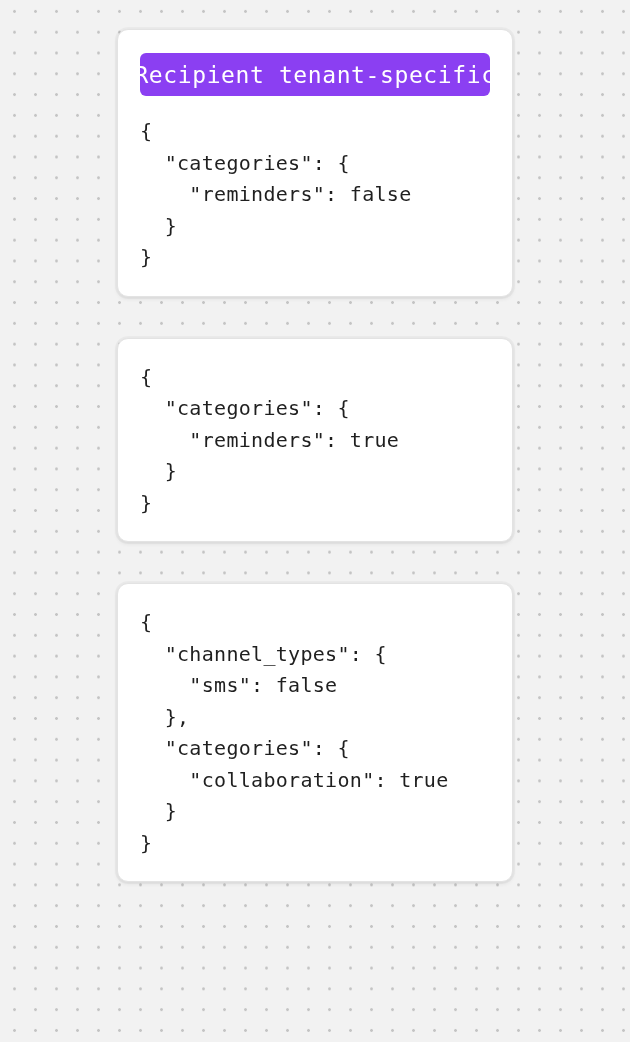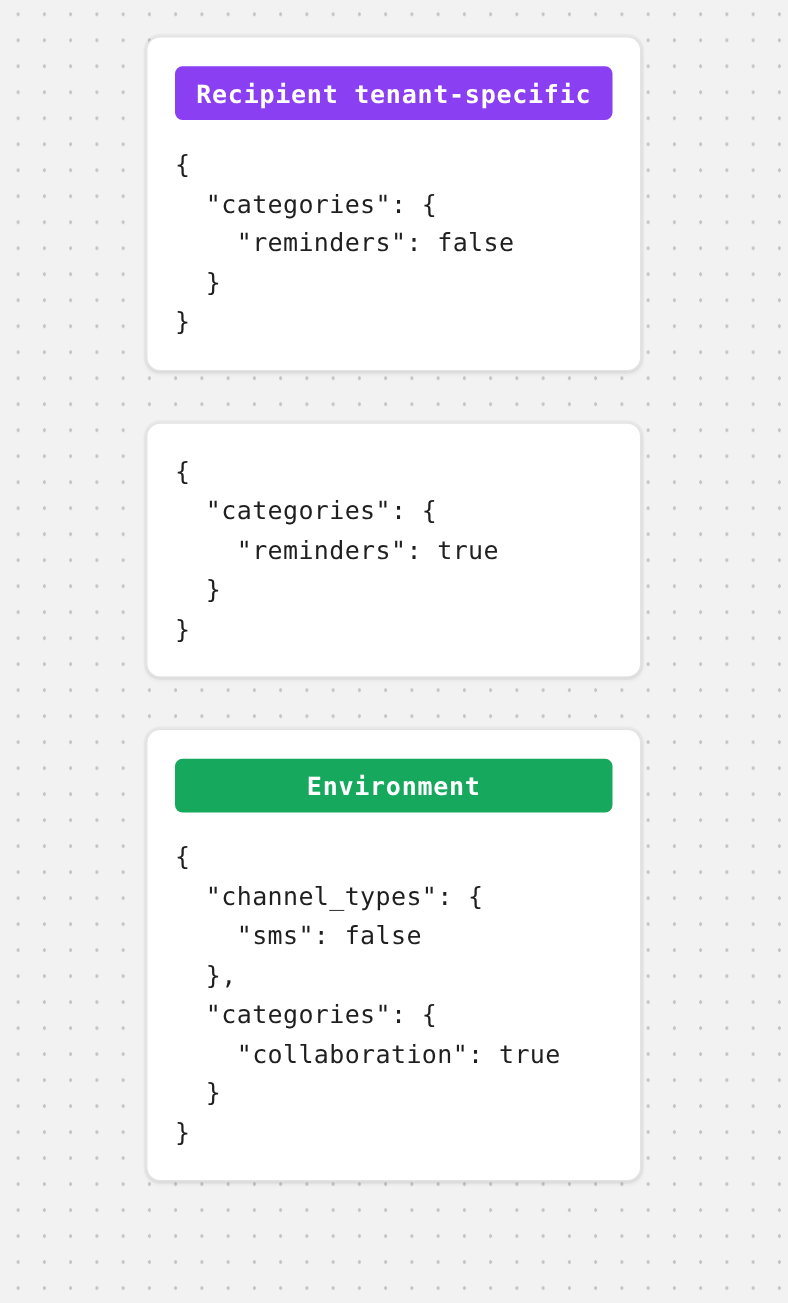--- a/index.html
+++ b/index.html
@@ -29,22 +29,22 @@
     box-shadow: 0 0 0 2px rgba(0,0,0,0.03), 0 2px 4px rgba(0,0,0,0.07);
     padding: 23px 22px 22px 22px;
   }
   .badge {
     display: flex;
     align-items: center;
     justify-content: center;
     height: 43px;
     border-radius: 6px;
     color: #ffffff;
-    font-size: 20px;
-    font-weight: 700;
+    font-size: 23px;
+    font-weight: 400;
     letter-spacing: 0.6px;
     margin-bottom: 20px;
     white-space: nowrap;
   }
   pre.code {
     margin: 0;
     white-space: pre;
     font-family: "DejaVu Sans Mono", "Liberation Mono", monospace;
     font-size: 20px;
     line-height: 31.5px;
@@ -68,21 +68,20 @@
 
   <div class="card">
     <pre class="code">{
   "categories": {
     "reminders": true
   }
 }</pre>
   </div>
 
   <div class="card">
-    <div class="badge" style="background-color: rgb(22, 168, 93);">Environment</div>
     <pre class="code">{
   "channel_types": {
     "sms": false
   },
   "categories": {
     "collaboration": true
   }
 }</pre>
   </div>
 

